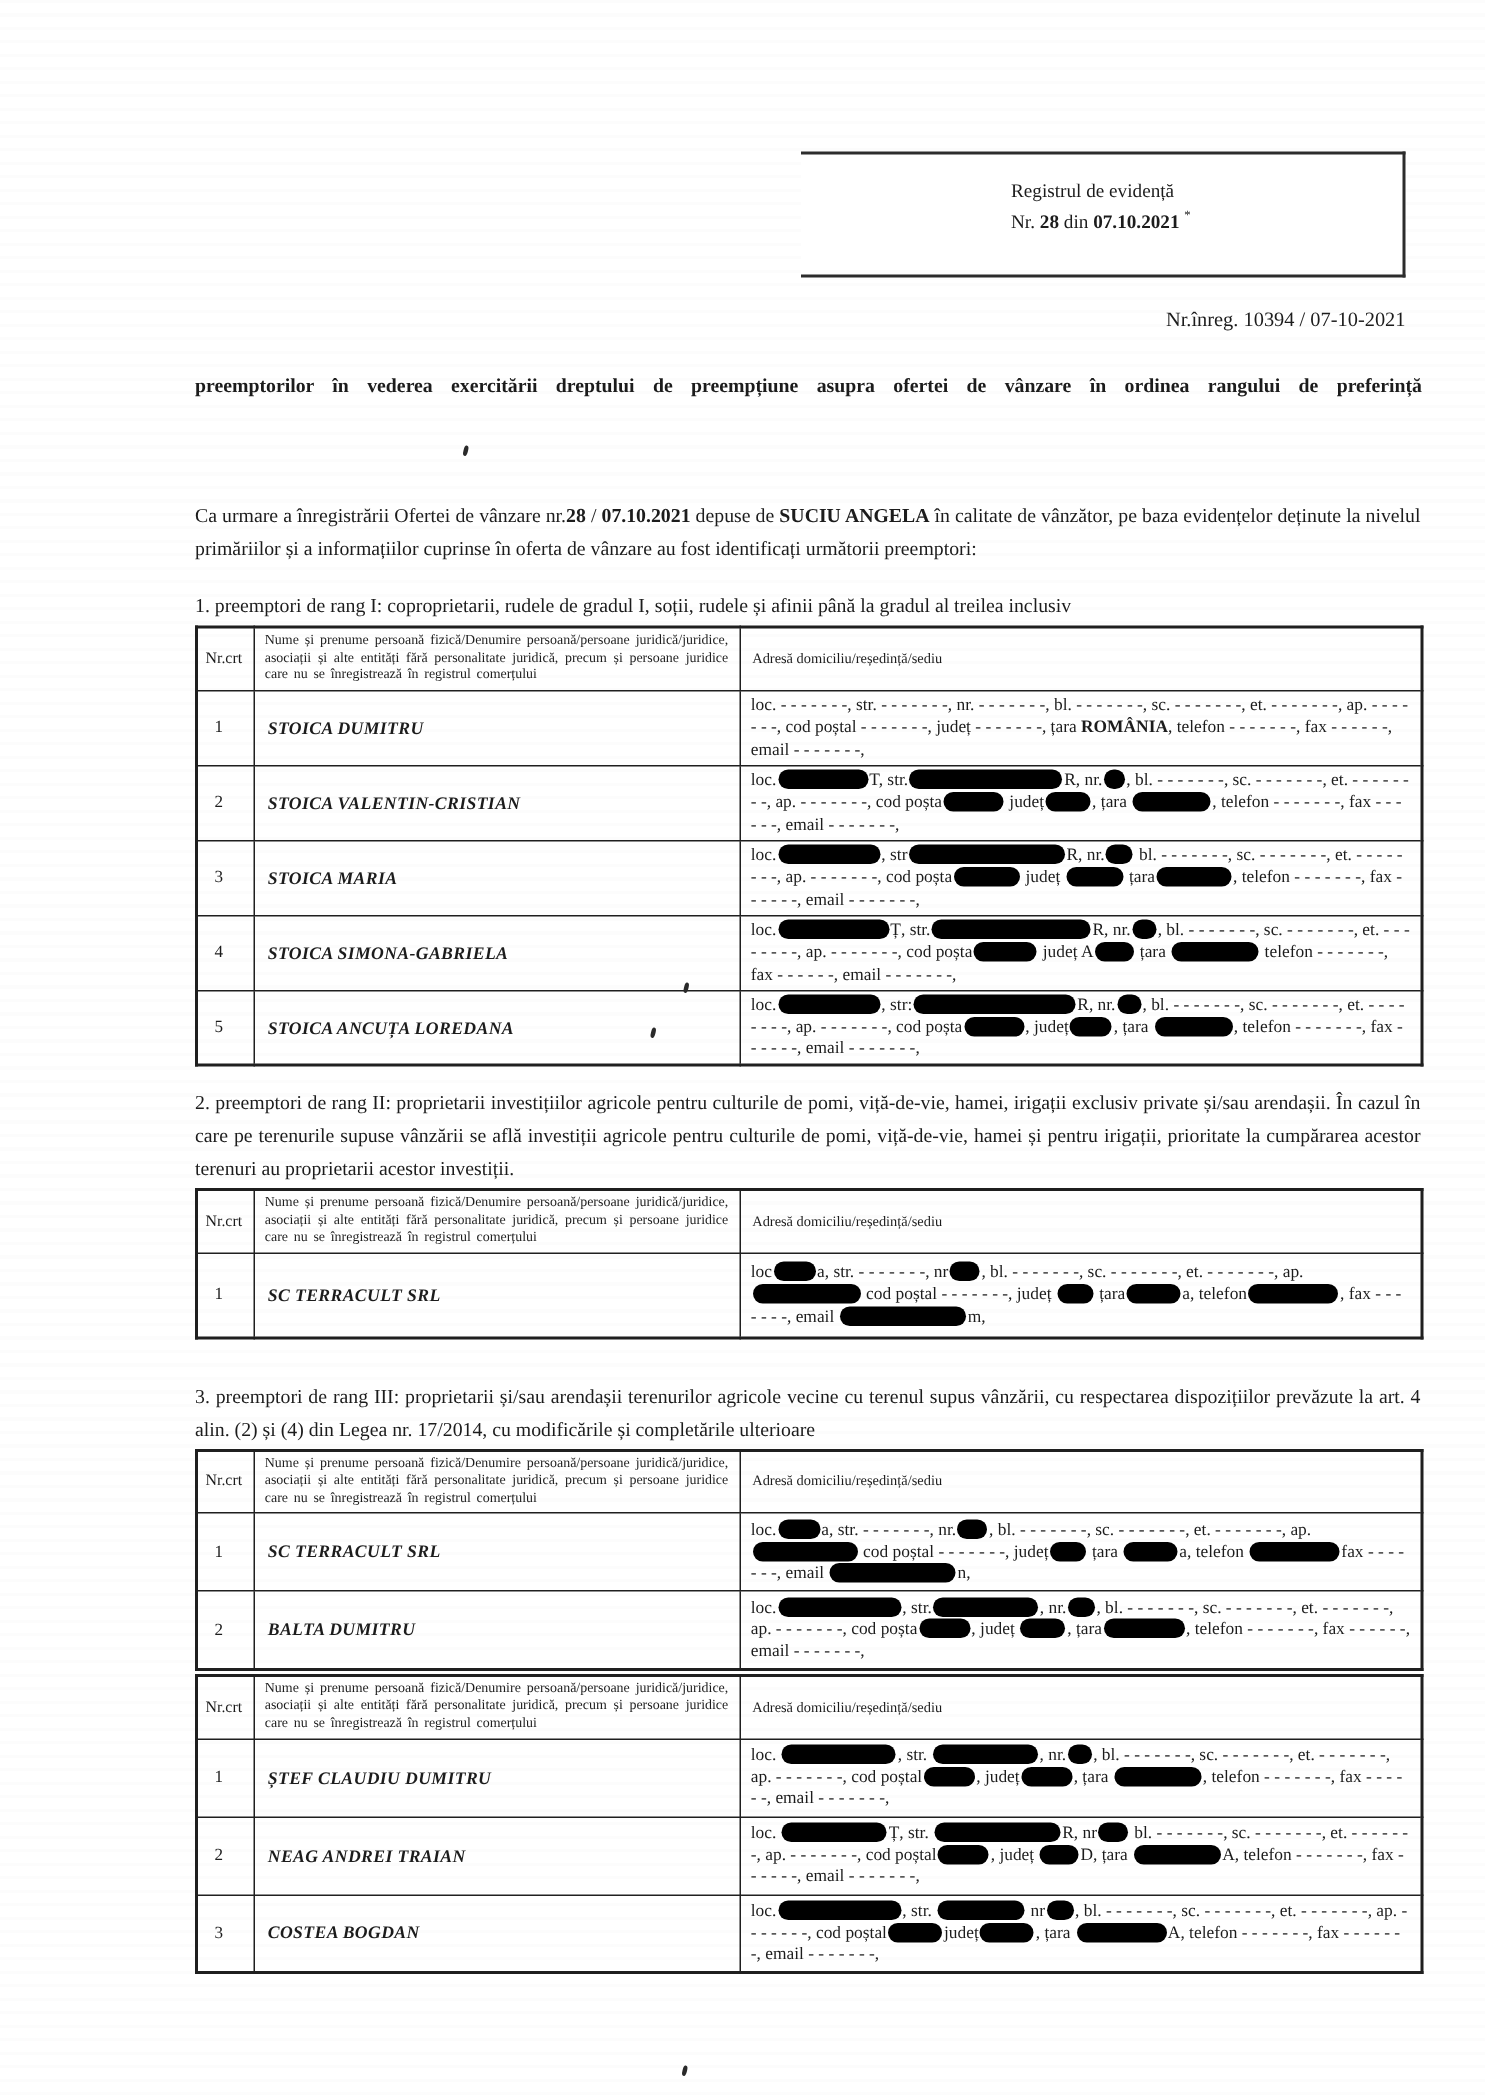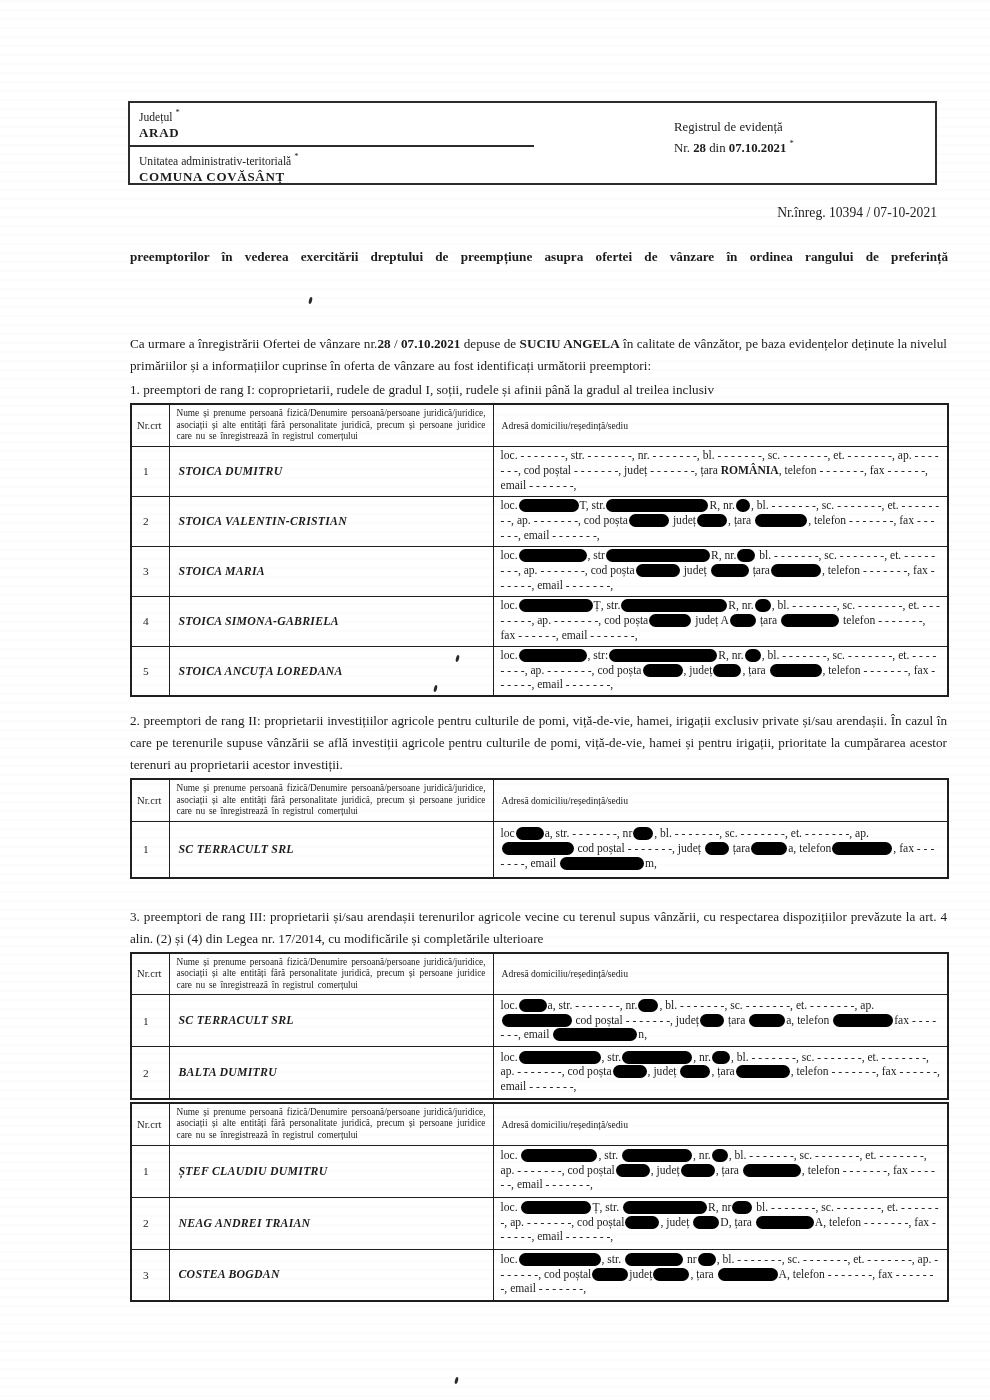--- a/index.html
+++ b/index.html
@@ -40,46 +40,36 @@
   .redact{display:inline-block;background:#000;height:13px;border-radius:7px;vertical-align:-3px;margin:0 1px;}
 
   
   .artifact{position:absolute;width:3px;height:7px;background:#2a2a2a;border-radius:45%;transform:rotate(14deg);}
 </style>
 </head>
 <body>
 
 <div class="page">
 
-  <div class="box-left">
-    <div class="cell first">
-      <div class="box-label">Județul <sup>*</sup></div>
-      <div class="box-value">ARAD</div>
-    </div>
-    <div class="cell">
-      <div class="box-label">Unitatea administrativ-teritorială <sup>*</sup></div>
-      <div class="box-value">COMUNA COVĂSÂNȚ</div>
-    </div>
-  </div>
 
   <div class="box-right">
     <div class="registry-text">
       <div>Registrul de evidență</div>
       <div>Nr. <b>28</b> din <b>07.10.2021</b> <sup>*</sup></div>
     </div>
   </div>
 
   <div class="reg-line">Nr.înreg. 10394 / 07-10-2021</div>
 
   <div class="doc-subtitle">preemptorilor în vederea exercitării dreptului de preempțiune asupra ofertei de vânzare în ordinea rangului de preferință</div>
 
   <div class="flow">
     <div class="intro">Ca urmare a înregistrării Ofertei de vânzare nr.<b>28</b> / <b>07.10.2021</b> depuse de <b>SUCIU ANGELA</b> în calitate de vânzător, pe baza evidențelor deținute la nivelul primăriilor și a informațiilor cuprinse în oferta de vânzare au fost identificați următorii preemptori:</div>
     <div id="sections">
-        <div class="sec-heading" style="margin-top: 2px;">1. preemptori de rang I: coproprietarii, rudele de gradul I, soții, rudele și afinii până la gradul al treilea inclusiv</div>
+        <div class="sec-heading" style="margin-top: 16px;">1. preemptori de rang I: coproprietarii, rudele de gradul I, soții, rudele și afinii până la gradul al treilea inclusiv</div>
         <table class="doc-table">
           <colgroup>
             <col style="width: 38px;">
             <col style="width: 324px;">
             <col style="width: 455px;">
           </colgroup>
           <tbody>
             <tr style="height: 42px;">
               <td class="th-no">Nr.crt</td>
               <td class="th-name">Nume și prenume persoană fizică/Denumire persoană/persoane juridică/juridice, asociații și alte entități fără personalitate juridică, precum și persoane juridice care nu se înregistrează în registrul comerțului</td>

